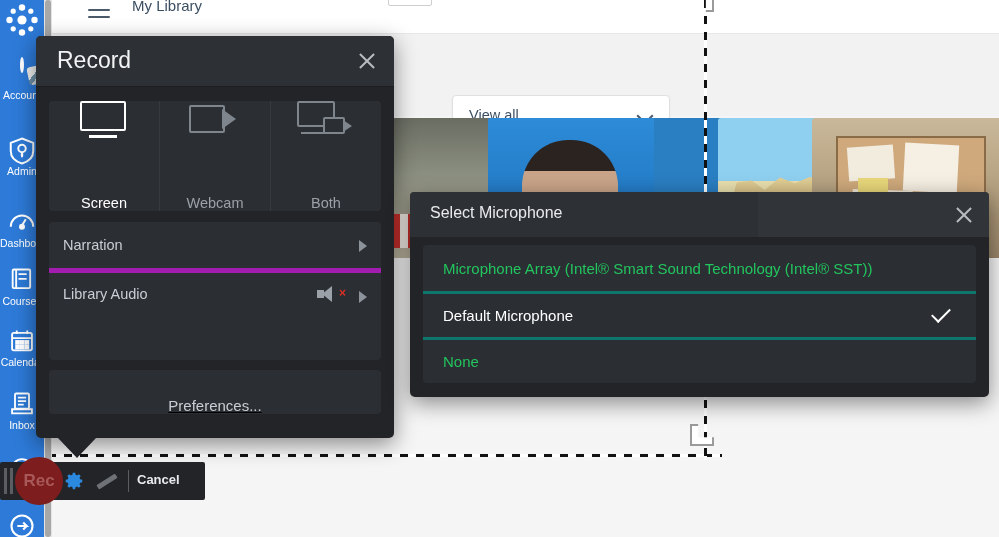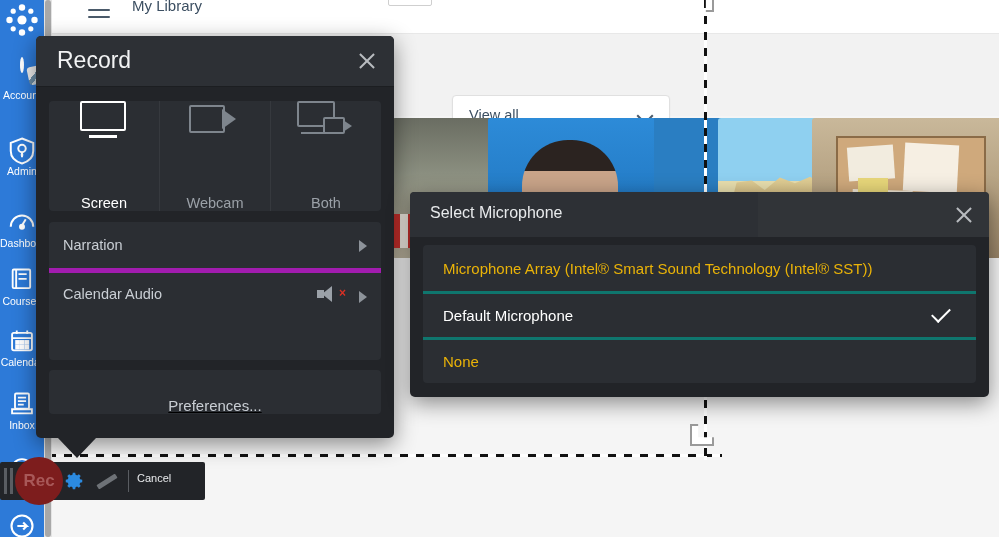--- a/index.html
+++ b/index.html
@@ -214,21 +214,21 @@
   .mic-head .mh-overlay{ position:absolute; left:348px; top:0; right:0; height:45px; background:rgba(255,255,255,.02);}
   .mic-list{
     position:absolute; left:13px; top:53px; width:553px; height:138px;
     background:#2b2e33; border-radius:4px; overflow:hidden;
   }
   .mic-item{
     position:relative; height:46px; display:flex; align-items:center;
     padding:0 20px; cursor:pointer;
   }
   .mic-item + .mic-item{ border-top:3px solid #0f766e;gap:33px; }
-  .mic-item .mi-label{ font-size:15px; color:#eab308; }
+  .mic-item .mi-label{ font-size:15px; color:#22c55e; }
   .mic-item.selected .mi-label{ color:#ffffff; }
   .check{
     margin-left:auto; width:18px; height:10px;
     border-left:2.5px solid #fff; border-bottom:2.5px solid #fff;
     transform:rotate(-45deg); margin-right:6px; margin-bottom:5px;
   }
 
   
   .rec-toolbar{
     position:absolute; left:0px; top:462px; width:205px; height:38px;
@@ -246,21 +246,21 @@
   }
   .pencil{
     position:absolute; left:96px; top:11px; width:22px; height:16px; cursor:pointer;
   }
   .pencil:before{
     content:""; position:absolute; left:0; top:6px; width:22px; height:5px;
     background:#6e7277; transform:rotate(-32deg); border-radius:1px;
   }
   .tb-sep{ position:absolute; left:128px; top:8px; width:1px; height:22px; background:#5a5d62;}
   .cancel-lbl{
-    position:absolute; left:137px; top:10px; font-size:11px; color:#e8eaec; font-weight:400; cursor:pointer;
+    position:absolute; left:137px; top:10px; font-size:13px; color:#e8eaec; font-weight:700; cursor:pointer;
   }
 </style>
 </head>
 <body>
 
 <div id="root">
 
   <div class="bg-page">
 
     <div class="page-header">
@@ -450,21 +450,21 @@
         <span class="mode-lbl">Both</span>
       </div>
     </div>
 
     <div class="opt-group">
       <div class="opt-row">
         <span class="opt-label">Narration</span>
         <span class="opt-arrow"></span>
       </div>
       <div class="opt-row">
-        <span class="opt-label">Calendar Audio</span>
+        <span class="opt-label">Library Audio</span>
         <span class="spk">
           <span class="sq"></span>
             <span class="tri"></span>
           <span class="xm">×</span>
         </span>
         <span class="opt-arrow"></span>
       </div>
     </div>
 
     <div class="prefs-btn">

